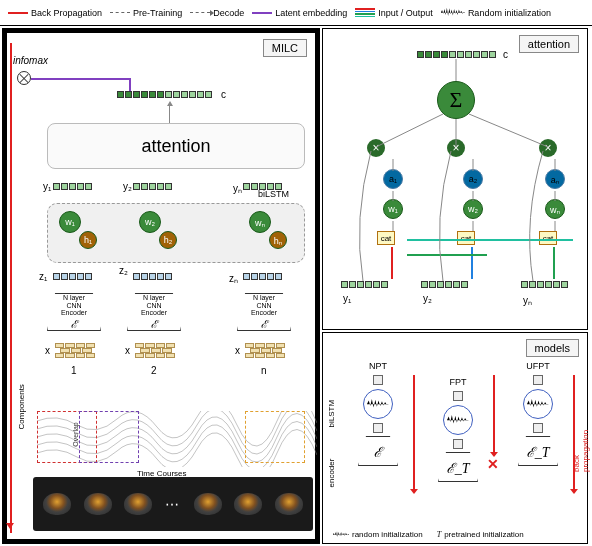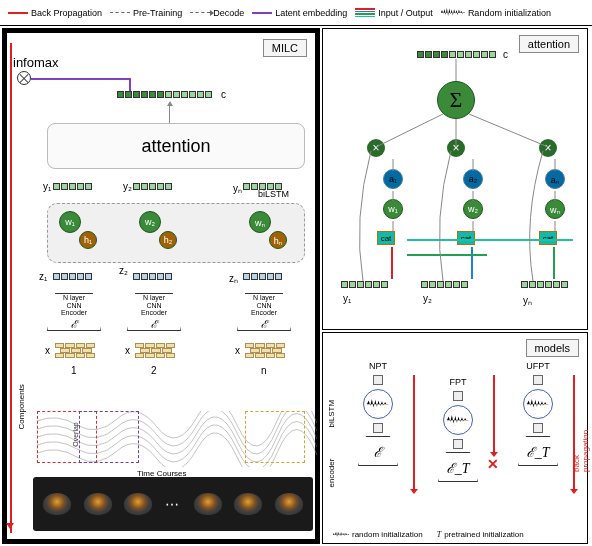--- a/index.html
+++ b/index.html
@@ -18,21 +18,21 @@
   .main { display: flex; height: 520px; }
   .left-panel { width: 318px; border: 5px solid #000000; margin: 2px; position: relative; }
   .right-col { width: 266px; display: flex; flex-direction: column; gap: 2px; margin: 2px 2px 2px 0; }
   .right-panel { border: 1px solid #000; position: relative; }
   .rp-top { height: 302px; }
   .rp-bot { flex: 1; }
   
   .panel-label { position: absolute; top: 6px; right: 8px; border: 1px solid #888; padding: 2px 8px; font-size: 11px; background: #f5f5f5; }
   
   
-  .infomax { position: absolute; top: 22px; left: 6px; font-size: 13px; }
+  .infomax { position: absolute; top: 22px; left: 6px; font-size: 10px; font-style: italic; }
   .cross-circle { position: absolute; top: 38px; left: 10px; width: 14px; height: 14px; border: 1.5px solid #333; border-radius: 50%; }
   .cross-circle::before, .cross-circle::after { content: ''; position: absolute; background: #333; }
   .cross-circle::before { width: 100%; height: 1px; top: 50%; left: 0; transform: rotate(45deg); }
   .cross-circle::after { width: 100%; height: 1px; top: 50%; left: 0; transform: rotate(-45deg); }
   
   .backprop-line { position: absolute; left: 3px; top: 10px; width: 2px; height: 490px; background: #e02020; }
   .backprop-arrow { position: absolute; left: -1px; bottom: 10px; width: 0; height: 0; border-top: 6px solid #e02020; border-left: 4px solid transparent; border-right: 4px solid transparent; }
   
   .token-row { position: absolute; display: flex; gap: 1px; }
   .tok { width: 7px; height: 7px; border: 0.5px solid #333; }
@@ -63,21 +63,21 @@
   
   .brain-strip { position: absolute; bottom: 8px; left: 26px; width: 280px; height: 54px; background: #1a1a1a; border-radius: 3px; display: flex; align-items: center; justify-content: space-around; padding: 4px; }
   .brain { width: 28px; height: 22px; background: radial-gradient(ellipse at 50% 40%, #e0a030 0%, #805020 35%, #404040 55%, #2a2a2a 100%); border-radius: 50% 50% 45% 45%; }
   .brain-dots { color: #fff; font-size: 14px; letter-spacing: 2px; }
   
   
   .sigma-node { position: absolute; top: 52px; left: 114px; width: 38px; height: 38px; background: #3a8a3a; border: 1px solid #1a5a1a; border-radius: 50%; display: flex; align-items: center; justify-content: center; font-size: 22px; color: #000; font-family: serif; }
   .mult-node { position: absolute; width: 18px; height: 18px; background: #2a6a2a; border-radius: 50%; display: flex; align-items: center; justify-content: center; color: #fff; font-size: 12px; }
   .a-node { position: absolute; width: 20px; height: 20px; background: #0369a1; border: 1px solid #4a7aa4; border-radius: 50%; display: flex; align-items: center; justify-content: center; font-size: 9px; }
   .w-node { position: absolute; width: 20px; height: 20px; background: #3a8a3a; border: 1px solid #1a5a1a; border-radius: 50%; display: flex; align-items: center; justify-content: center; font-size: 9px; color: #fff; }
-  .cat-box { position: absolute; width: 18px; height: 14px; background: #14b8a6; border: 1px solid #b07010; display: flex; align-items: center; justify-content: center; font-size: 8px; }
+  .cat-box { position: absolute; width: 18px; height: 14px; background: #fef9c3; border: 1px solid #b07010; display: flex; align-items: center; justify-content: center; font-size: 8px; }
   
   
   .model-col { position: absolute; width: 78px; text-align: center; }
   .model-title { font-size: 9px; margin-bottom: 4px; }
   .lstm-node { width: 30px; height: 30px; border: 1.5px solid #4060c0; border-radius: 50%; margin: 4px auto; position: relative; background: #fff; display: flex; align-items: center; justify-content: center; }
   .mini-wave { width: 22px; height: 14px; background: #000; clip-path: polygon(0 50%,8% 25%,15% 65%,22% 15%,30% 75%,38% 20%,45% 70%,52% 25%,60% 65%,68% 30%,75% 60%,82% 35%,90% 55%,100% 50%,100% 52%,0 52%); }
   .small-box { width: 10px; height: 10px; border: 1px solid #666; background: #eee; margin: 3px auto; }
   .enc-trap { width: 40px; height: 30px; background: #fff; border: 1px solid #333; clip-path: polygon(20% 0, 80% 0, 100% 100%, 0 100%); margin: 0 auto; display: flex; align-items: center; justify-content: center; font-family: serif; font-style: italic; font-size: 14px; }
   .red-down { position: absolute; width: 2px; background: #e02020; }
   .red-down::after { content: ''; position: absolute; bottom: -4px; left: -3px; border-top: 5px solid #e02020; border-left: 4px solid transparent; border-right: 4px solid transparent; }

